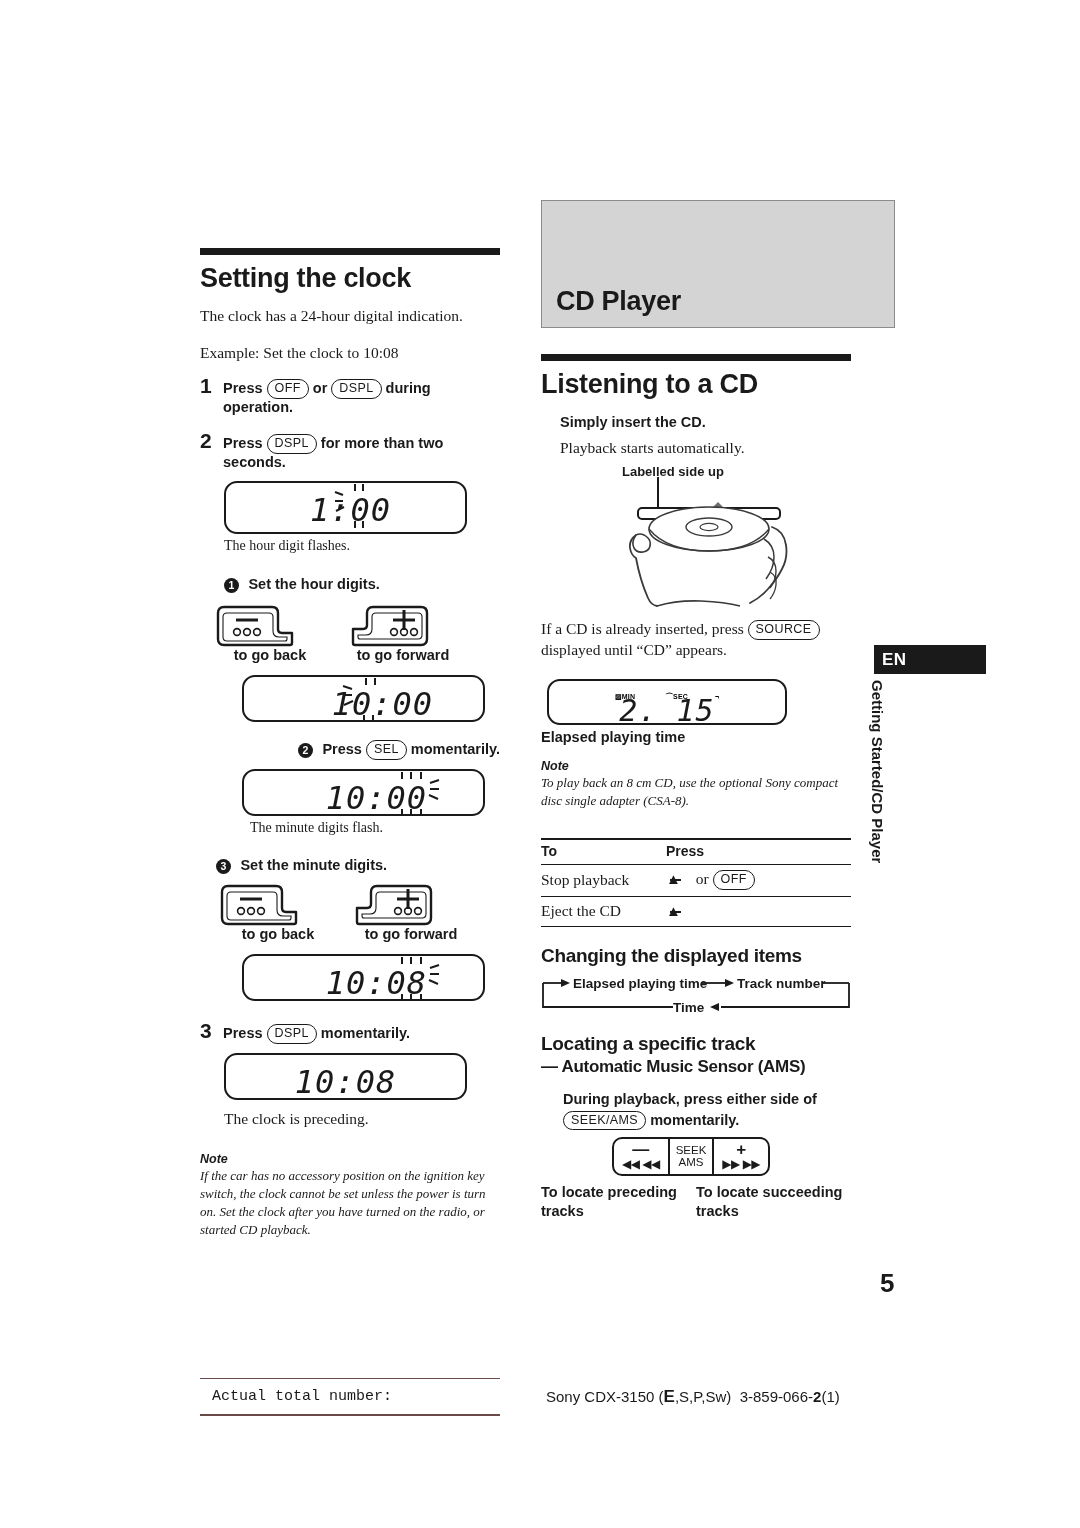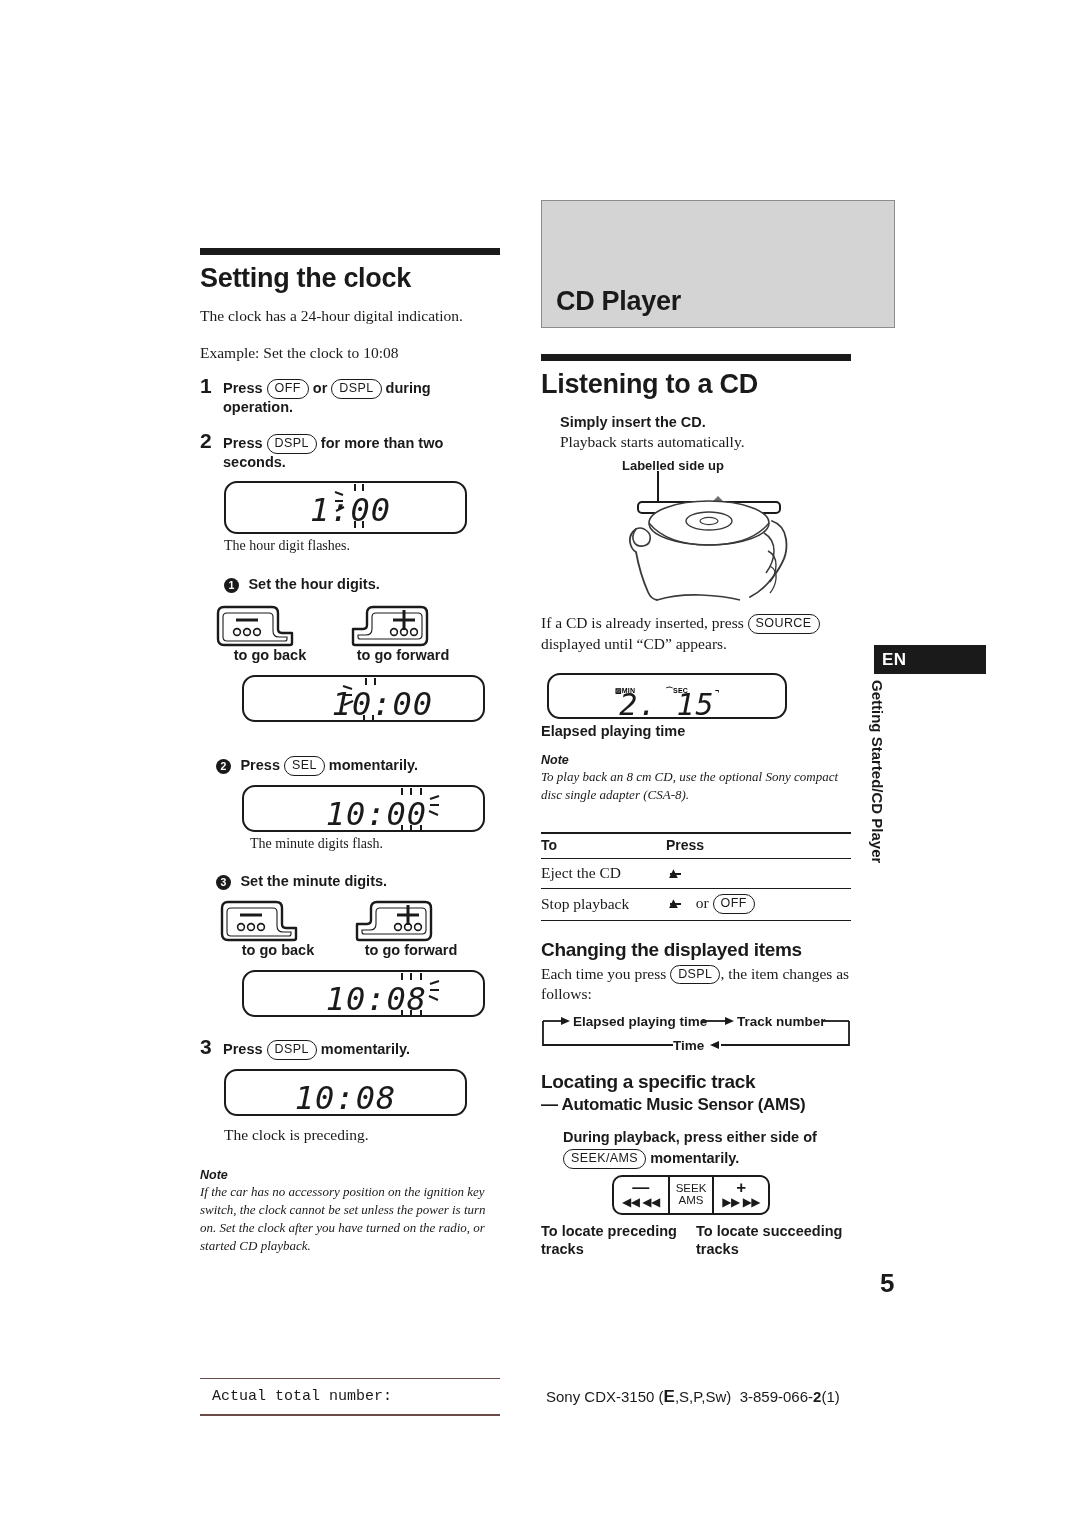--- a/index.html
+++ b/index.html
@@ -268,21 +268,21 @@
           <line x1="12" y1="18" x2="3" y2="18"></line>
           <line x1="13" y1="24" x2="4" y2="28"></line>
           <line x1="26" y1="8" x2="26" y2="1"></line>
           <line x1="35" y1="8" x2="35" y2="1"></line>
           <line x1="24" y1="38" x2="24" y2="45"></line>
           <line x1="33" y1="38" x2="33" y2="45"></line>
         </g>
       </svg>
     </div>
 
-    <div style="margin:34px 0 0 16px;">
+    <div style="margin:18px 0 0 16px;text-align:right;">
       <span class="circ-num">2</span>
       <span class="bold-sans" style="margin-left:5px;">
         <span>Press</span>
         <span class="key">SEL</span>
         <span>momentarily.</span>
       </span>
     </div>
 
     <div class="lcd" style="margin:9px 0 0 42px; width:243px; height:47px;">
       <div class="lcd-digits" style="position:absolute; right:56px; top:8px; font-size:32px;">10:00</div>
@@ -375,21 +375,21 @@
       <div class="h1">CD Player</div>
     </div>
 
     
     <div class="rule-thick" style="width:310px; margin-top:26px;"></div>
     <div class="h1" style="margin-top:8px;">Listening to a CD</div>
 
     
     <div style="margin-top:14px; margin-left:19px;">
       <div class="bold-sans">Simply insert the CD.</div>
-      <div class="body-serif" style="margin-top:2px;">Playback starts automatically.</div>
+      <div class="body-serif" style="margin-top:8px;">Playback starts automatically.</div>
       <div class="small-bold-sans" style="margin-top:5px; margin-left:62px;">Labelled side up</div>
     </div>
 
     
     <svg width="260" height="130" viewBox="0 0 260 130" style="margin-left:55px; margin-top:-2px;">
 
       <line x1="62" y1="0" x2="62" y2="57" stroke="#1a1a1a" stroke-width="2"></line>
       <circle cx="62" cy="58" r="3.2" fill="#3a3a3a"></circle>
 
       <rect x="42" y="31" width="142" height="11" rx="4" fill="#fff" stroke="#1a1a1a" stroke-width="2"></rect>
@@ -442,42 +442,38 @@
     
     <table class="tbl" style="margin-top:28px;">
       <thead>
         <tr class="top-rule">
           <th style="width:125px;">To</th>
           <th>Press</th>
         </tr>
       </thead>
       <tbody>
         <tr>
-          <td>Eject the CD</td>
-          <td>
-            <span class="eject">▲</span><span style="display:inline-block;height:0;border-bottom:2px solid #1a1a1a;width:11px;position:relative;top:-3px;left:-11px;"></span>
-          </td>
-        </tr>
-        <tr>
           <td>Stop playback</td>
           <td>
             <span class="eject">▲</span><span style="display:inline-block;width:0;height:0;border-bottom:2px solid #1a1a1a;width:11px;position:relative;top:-3px;left:-11px;"></span>
             <span>or</span>
             <span class="key">OFF</span>
           </td>
         </tr>
+        <tr>
+          <td>Eject the CD</td>
+          <td>
+            <span class="eject">▲</span><span style="display:inline-block;height:0;border-bottom:2px solid #1a1a1a;width:11px;position:relative;top:-3px;left:-11px;"></span>
+          </td>
+        </tr>
       </tbody>
     </table>
 
     
     <div class="h1" style="font-size:19px; margin-top:18px;">Changing the displayed items</div>
-    <div class="body-serif" style="margin-top:3px; width:310px;">
-      <span>Each time you press</span>
-      <span class="key">DSPL</span><span>, the item changes as follows:</span>
-    </div>
 
     
     <svg width="310" height="40" viewBox="0 0 310 40" style="margin-top:8px;">
       <g stroke="#1a1a1a" stroke-width="1.8" fill="none">
         <path d="M2,8 h18"></path>
         <path d="M2,8 v24 h130"></path>
         <path d="M308,8 h-26"></path>
         <path d="M308,8 v24 h-128"></path>
         <path d="M160,8 h24"></path>
       </g>

